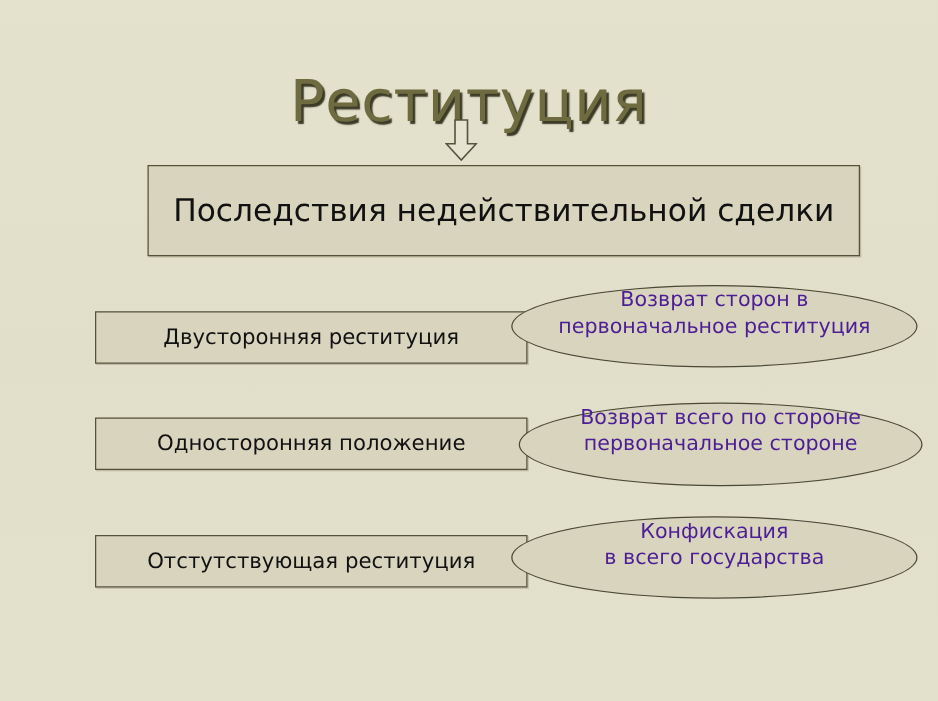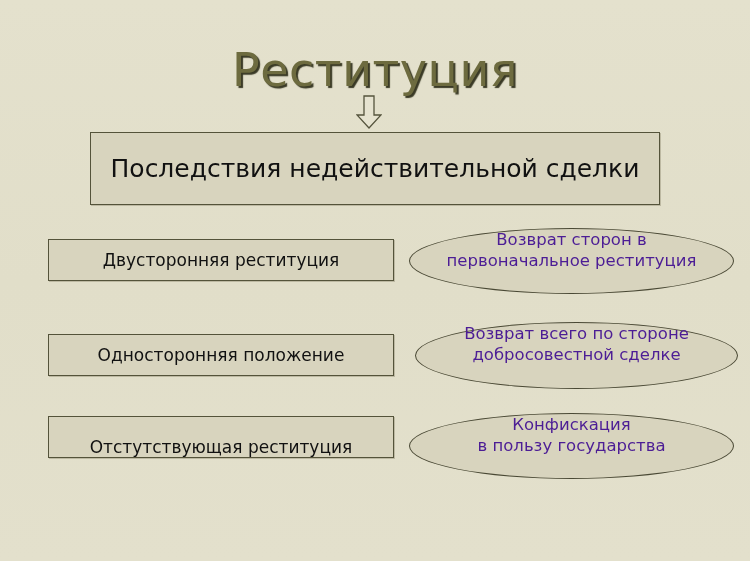--- a/index.html
+++ b/index.html
@@ -17,21 +17,21 @@
     .slide {
       position: absolute;
       left: 0; top: 0;
       width: 750px; height: 561px;
       background: linear-gradient(180deg, #e4e1cd 0%, #e1dec9 50%, #e3e0cc 100%);
     }
     .title {
       position: absolute;
       left: 0;
       width: 750px;
-      top: 47px;
+      top: 58px;
       text-align: center;
       font-size: 46px;
       color: #6d6b3f;
       text-shadow: 2px 2px 1px #3a3a26;
       letter-spacing: 0.5px;
       line-height: 1;
     }
     .arrow {
       position: absolute;
       left: 356px;
@@ -42,20 +42,21 @@
     .box {
       position: absolute;
       background: #d8d4be;
       border: 1px solid #54533a;
       box-shadow: 1px 1px 0 #bdb9a2;
       display: flex;
       align-items: center;
       justify-content: center;
       color: #111;
       box-sizing: border-box;
+      margin-left: 28px;
     }
     .main-box {
       left: 90px;
       top: 132px;
       width: 570px;
       height: 73px;
       font-size: 25px;
     }
     .left-box {
       left: 48px;
@@ -86,43 +87,43 @@
   <div class="title">Реституция</div>
 
   <svg class="arrow" viewBox="0 0 26 34">
     <path d="M8 1 H18 V20 H25 L13 33 L1 20 H8 Z" fill="#e6e3d0" stroke="#55543d" stroke-width="1.3"></path>
   </svg>
 
   <div class="box main-box">
     <span>Последствия недействительной сделки</span>
   </div>
 
-  <div class="box left-box" style="top:239px;">
+  <div class="box left-box" style="top:249px;">
     <span>Двусторонняя реституция</span>
   </div>
   <div class="ellipse" style="left:409px; top:228px; width:325px; height:66px;">
     <div>
       <span>Возврат сторон в</span>
       <span>первоначальное реституция</span>
     </div>
   </div>
 
   <div class="box left-box" style="top:334px;">
     <span>Односторонняя положение</span>
   </div>
   <div class="ellipse" style="left:415px; top:322px; width:323px; height:67px;">
     <div>
       <span>Возврат всего по стороне</span>
-      <span>добросовестной сделке</span>
+      <span>первоначальное стороне</span>
     </div>
   </div>
 
-  <div class="box left-box" style="top:416px;align-items:flex-end;">
+  <div class="box left-box" style="top:428px;">
     <span>Отстутствующая реституция</span>
   </div>
   <div class="ellipse" style="left:409px; top:413px; width:325px; height:66px;">
     <div>
       <span>Конфискация</span>
-      <span>в пользу государства</span>
+      <span>в всего государства</span>
     </div>
   </div>
 
 </div>
 
 </body></html>

